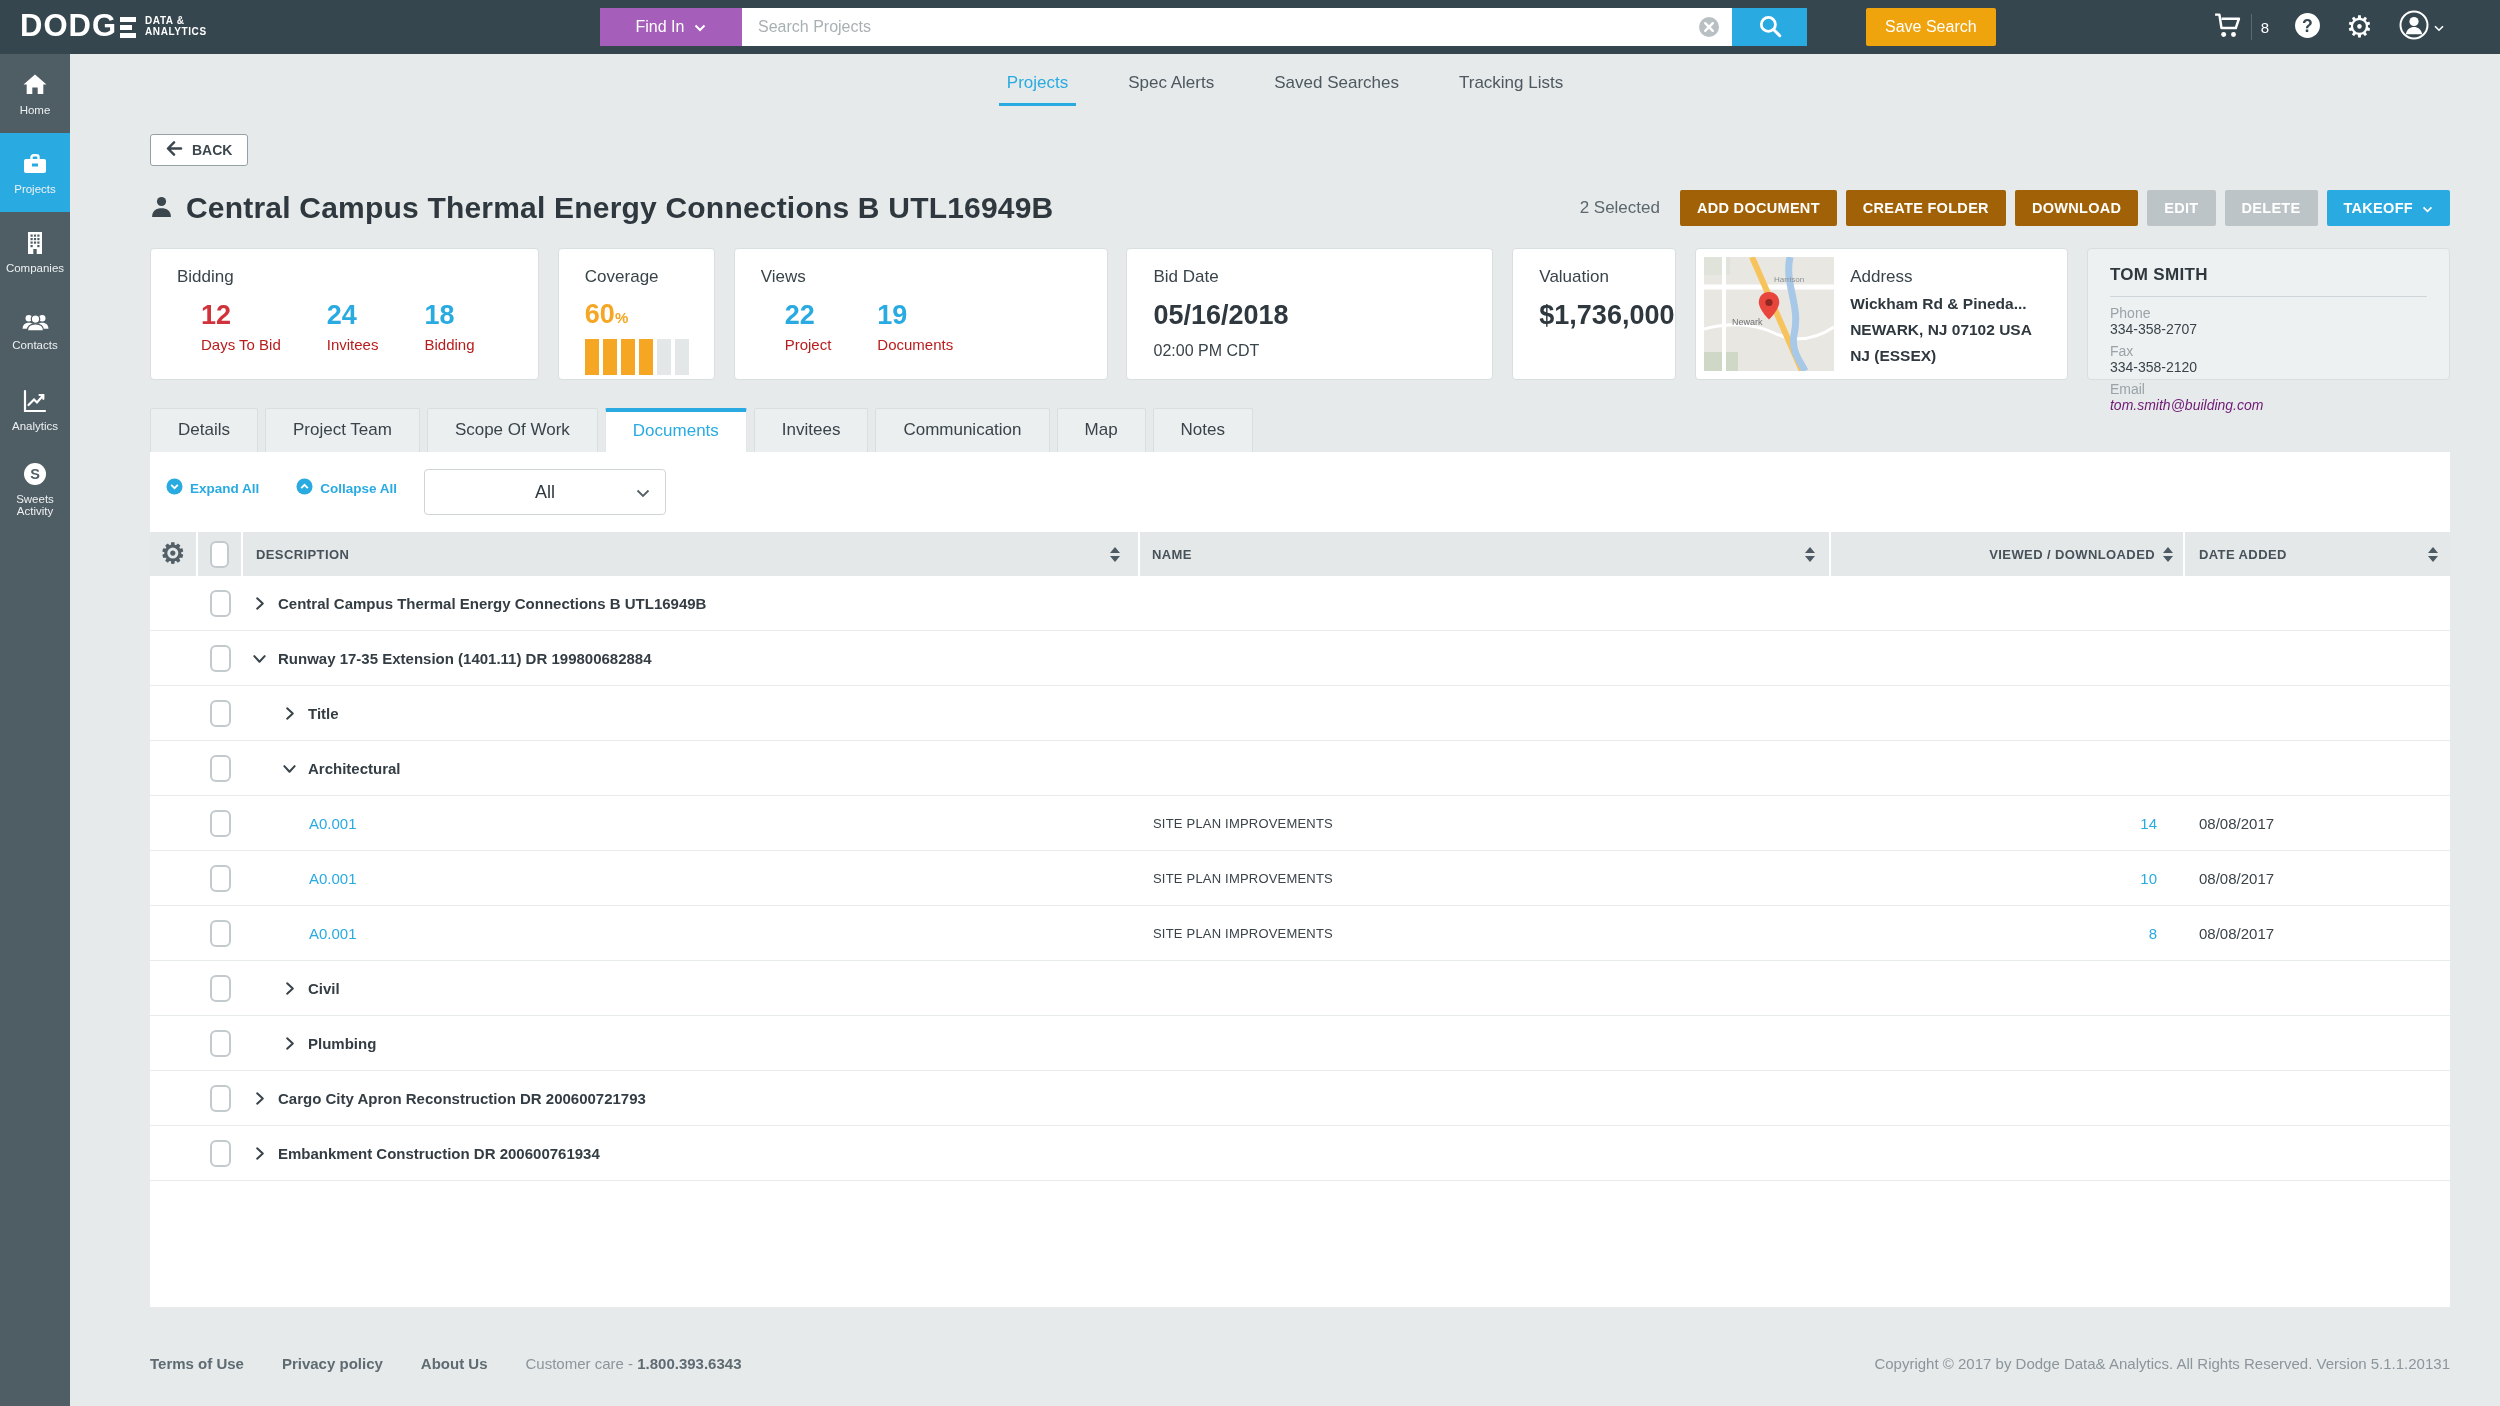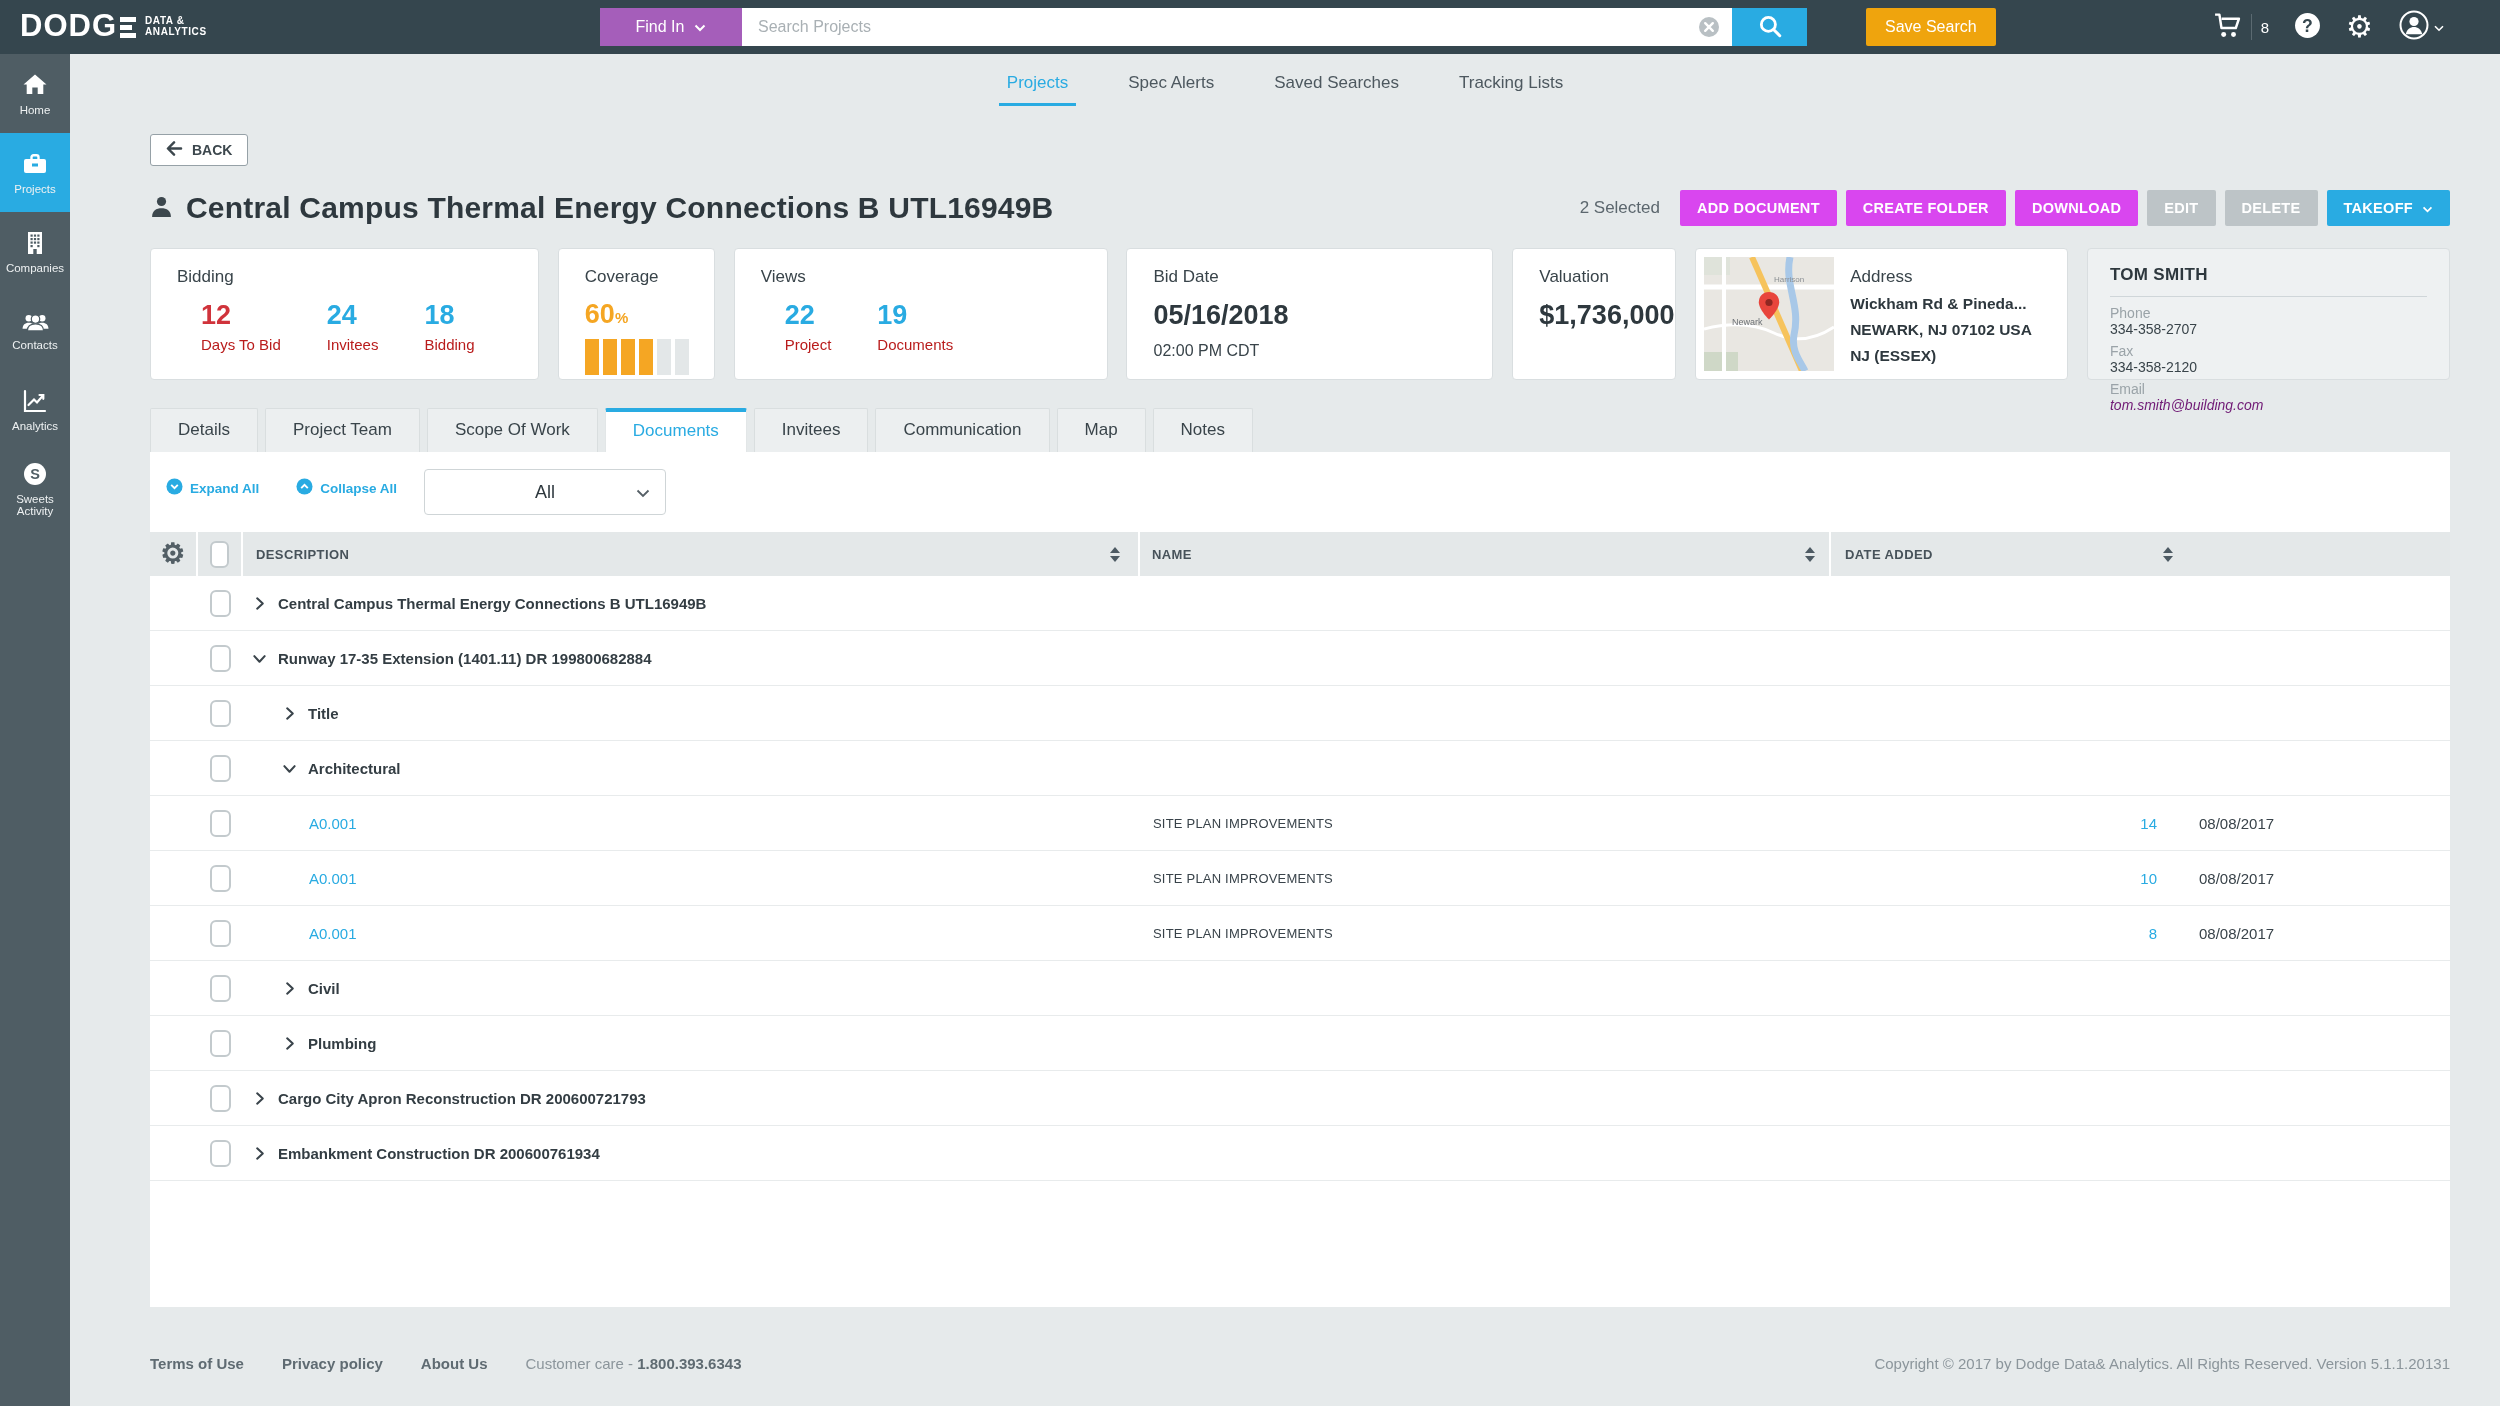--- a/index.html
+++ b/index.html
@@ -58,21 +58,21 @@
 
   .back-btn { margin-top:20px; display:inline-flex; align-items:center; gap:9px; height:32px; padding:0 15px;
     background:#fff; border:1px solid #96a1a7; border-radius:3px; font-size:14px; font-weight:700; color:#3c474d; }
 
   .title-row { margin-top:22px; height:40px; display:flex; align-items:center; }
   .page-title { font-size:30px; font-weight:700; color:#2e383e; margin-left:13px; letter-spacing:0.2px; }
   .title-actions { margin-left:auto; display:flex; align-items:center; gap:9px; }
   .selected-text { color:#5c676e; font-size:17px; margin-right:11px; }
   .action-btn { height:36px; padding:0 17px; border:none; border-radius:2px; font-size:14.5px; font-weight:700;
     color:#fff; letter-spacing:0.3px; display:flex; align-items:center; gap:9px; }
-  .action-btn.dark { background:#d946ef; }
+  .action-btn.dark { background:#a16207; }
   .action-btn.disabled { background:#bdc4c7; cursor:default; }
   .action-btn.primary { background:#29abe2; }
 
   
   .cards { margin-top:20px; display:flex; justify-content:space-between; }
   .card { background:#fff; border:1px solid #d9dee0; border-radius:4px; height:132px; padding:18px 26px; }
   .card-title { font-size:17px; color:#39444a; }
   .stat-row { display:flex; gap:46px; margin-top:13px;margin-left:24px; }
   .stat-value { font-size:27px; font-weight:700; }
   .stat-label { font-size:15px; color:#b91c1c; margin-top:5px; white-space:nowrap; }
@@ -510,20 +510,27 @@
               <i class="dn"></i>
             </span>
         </div>
         <div class="th th-name" data-interactable="true">
           <span data-interactable="false">NAME</span>
           <span class="sort" data-interactable="true">
               <i class="up"></i>
               <i class="dn"></i>
             </span>
         </div>
+        <div class="th th-viewed" data-interactable="true">
+          <span data-interactable="false">VIEWED / DOWNLOADED</span>
+          <span class="sort" data-interactable="true">
+              <i class="up"></i>
+              <i class="dn"></i>
+            </span>
+        </div>
         <div class="th th-date" data-interactable="true">
           <span data-interactable="false">DATE ADDED</span>
           <span class="sort" data-interactable="true">
               <i class="up"></i>
               <i class="dn"></i>
             </span>
         </div>
       </div>
 
       <div data-interactable="false">

